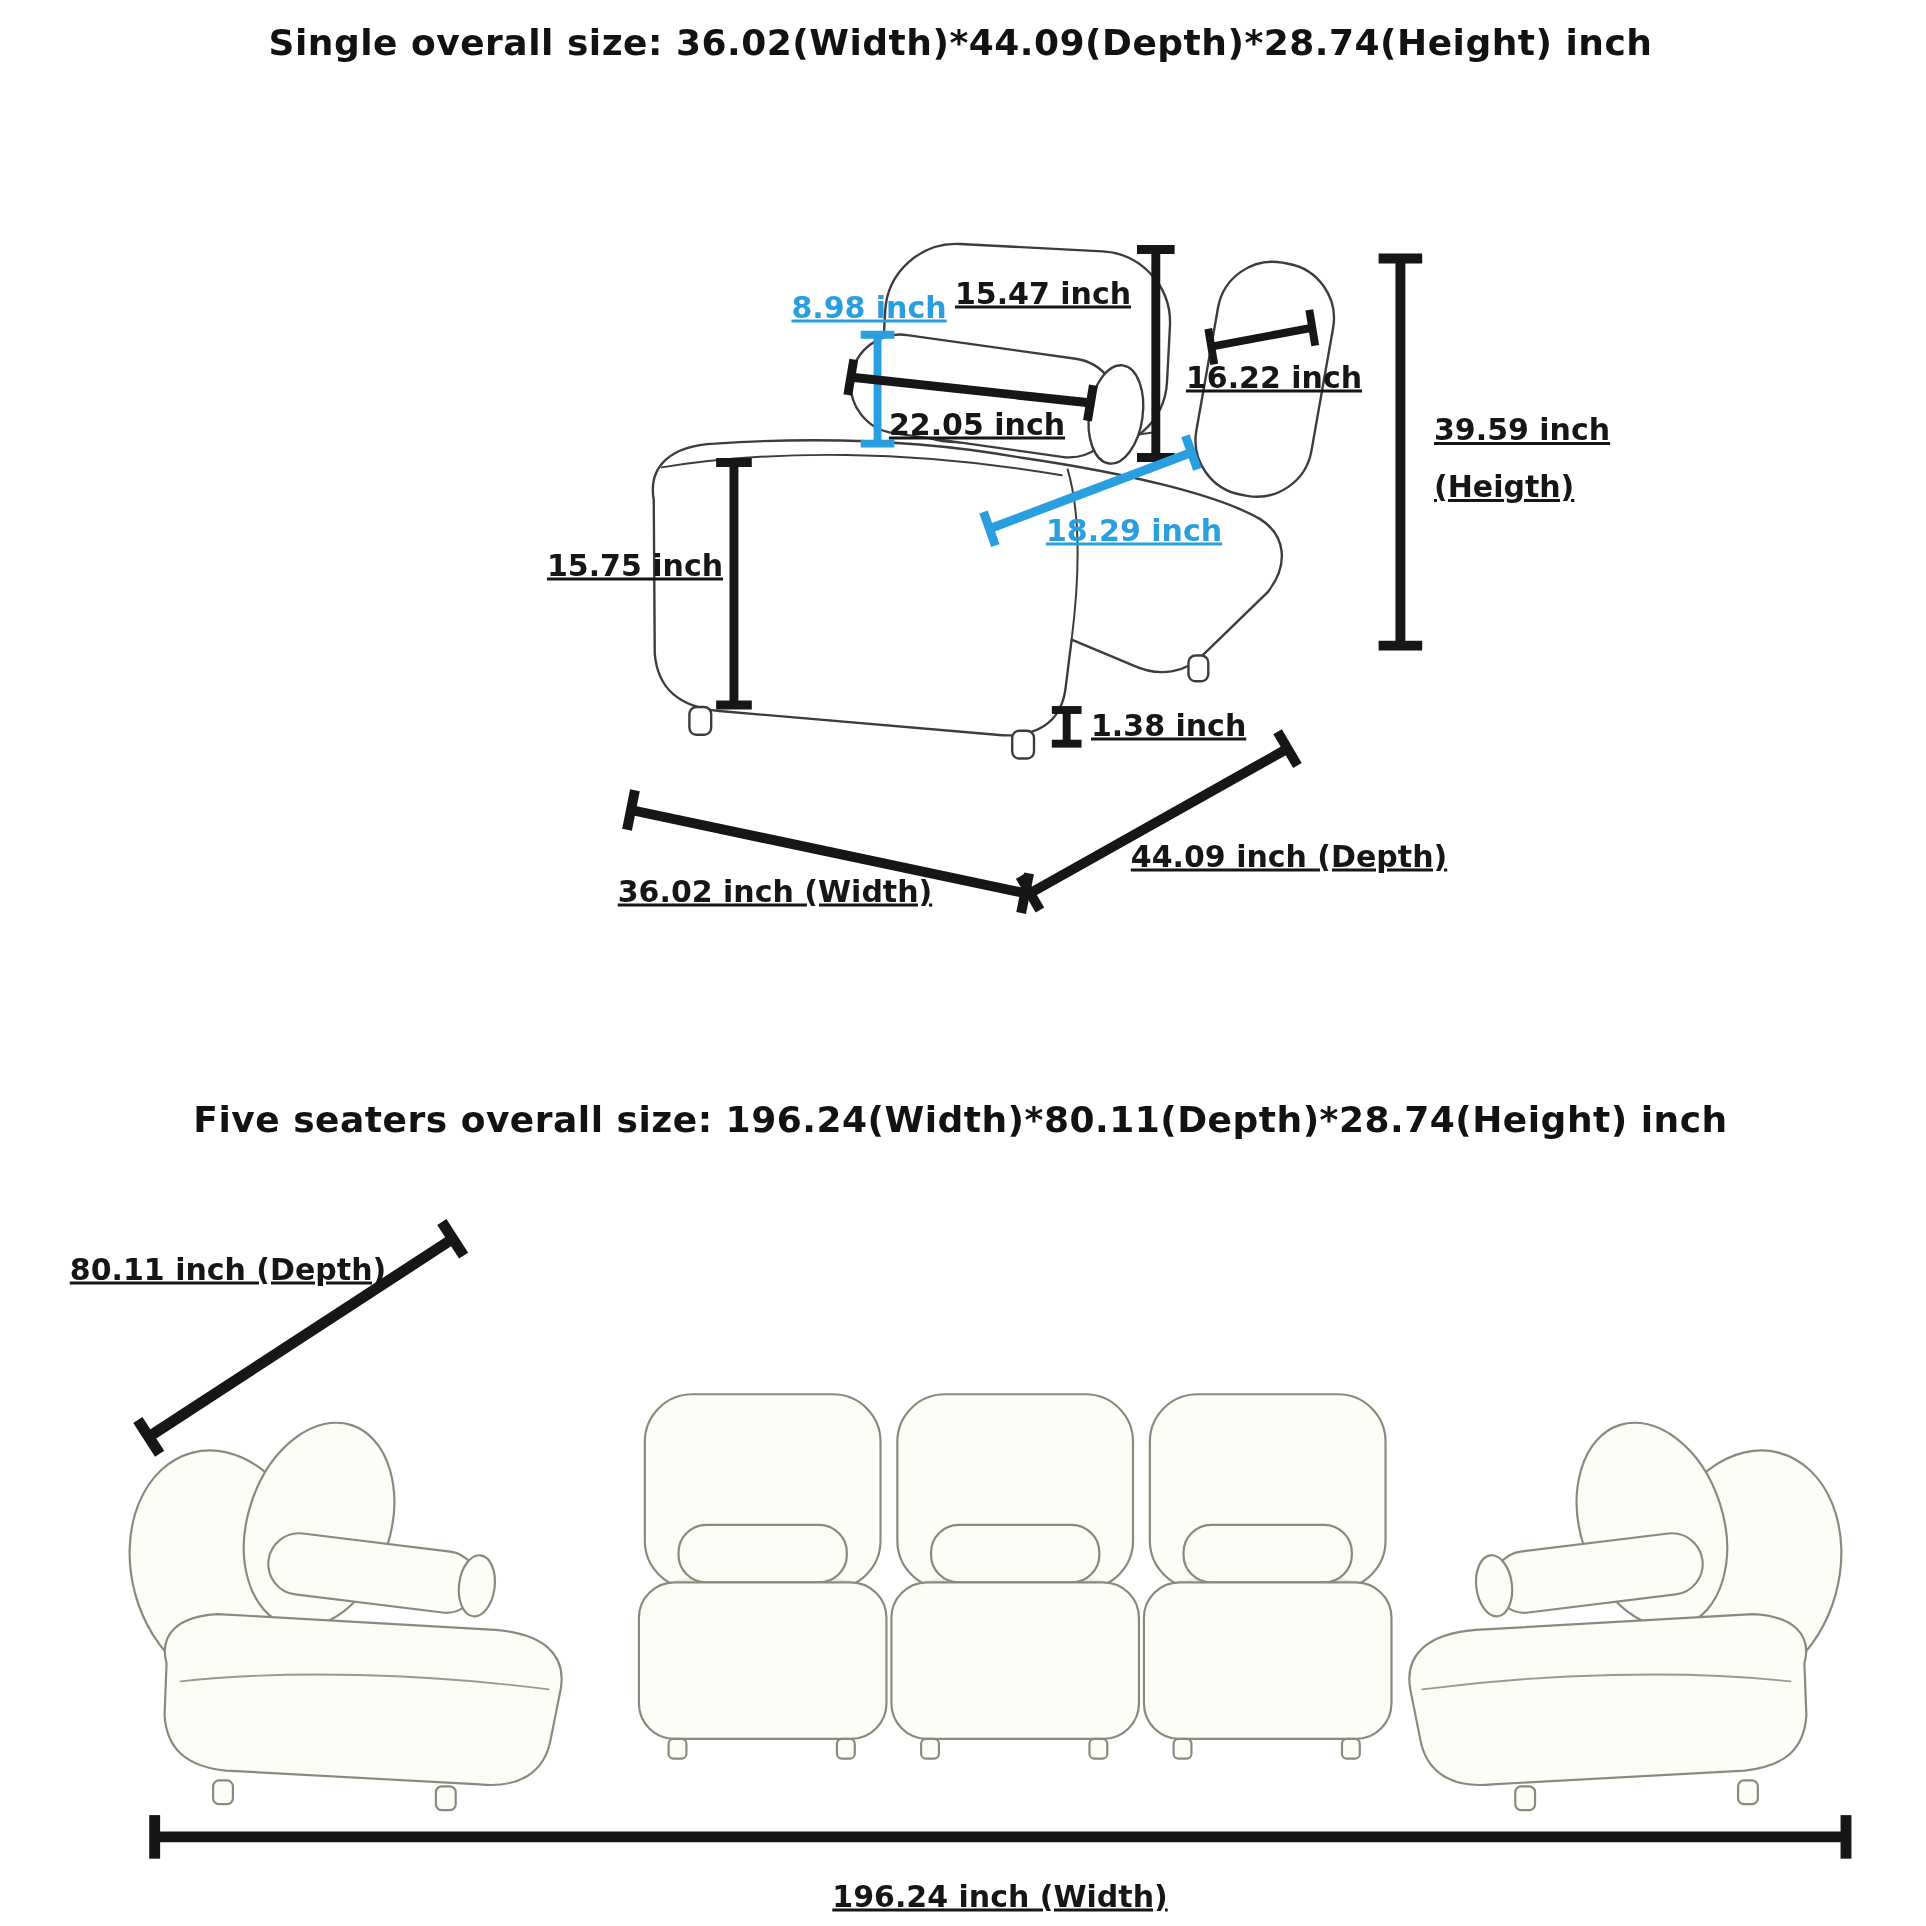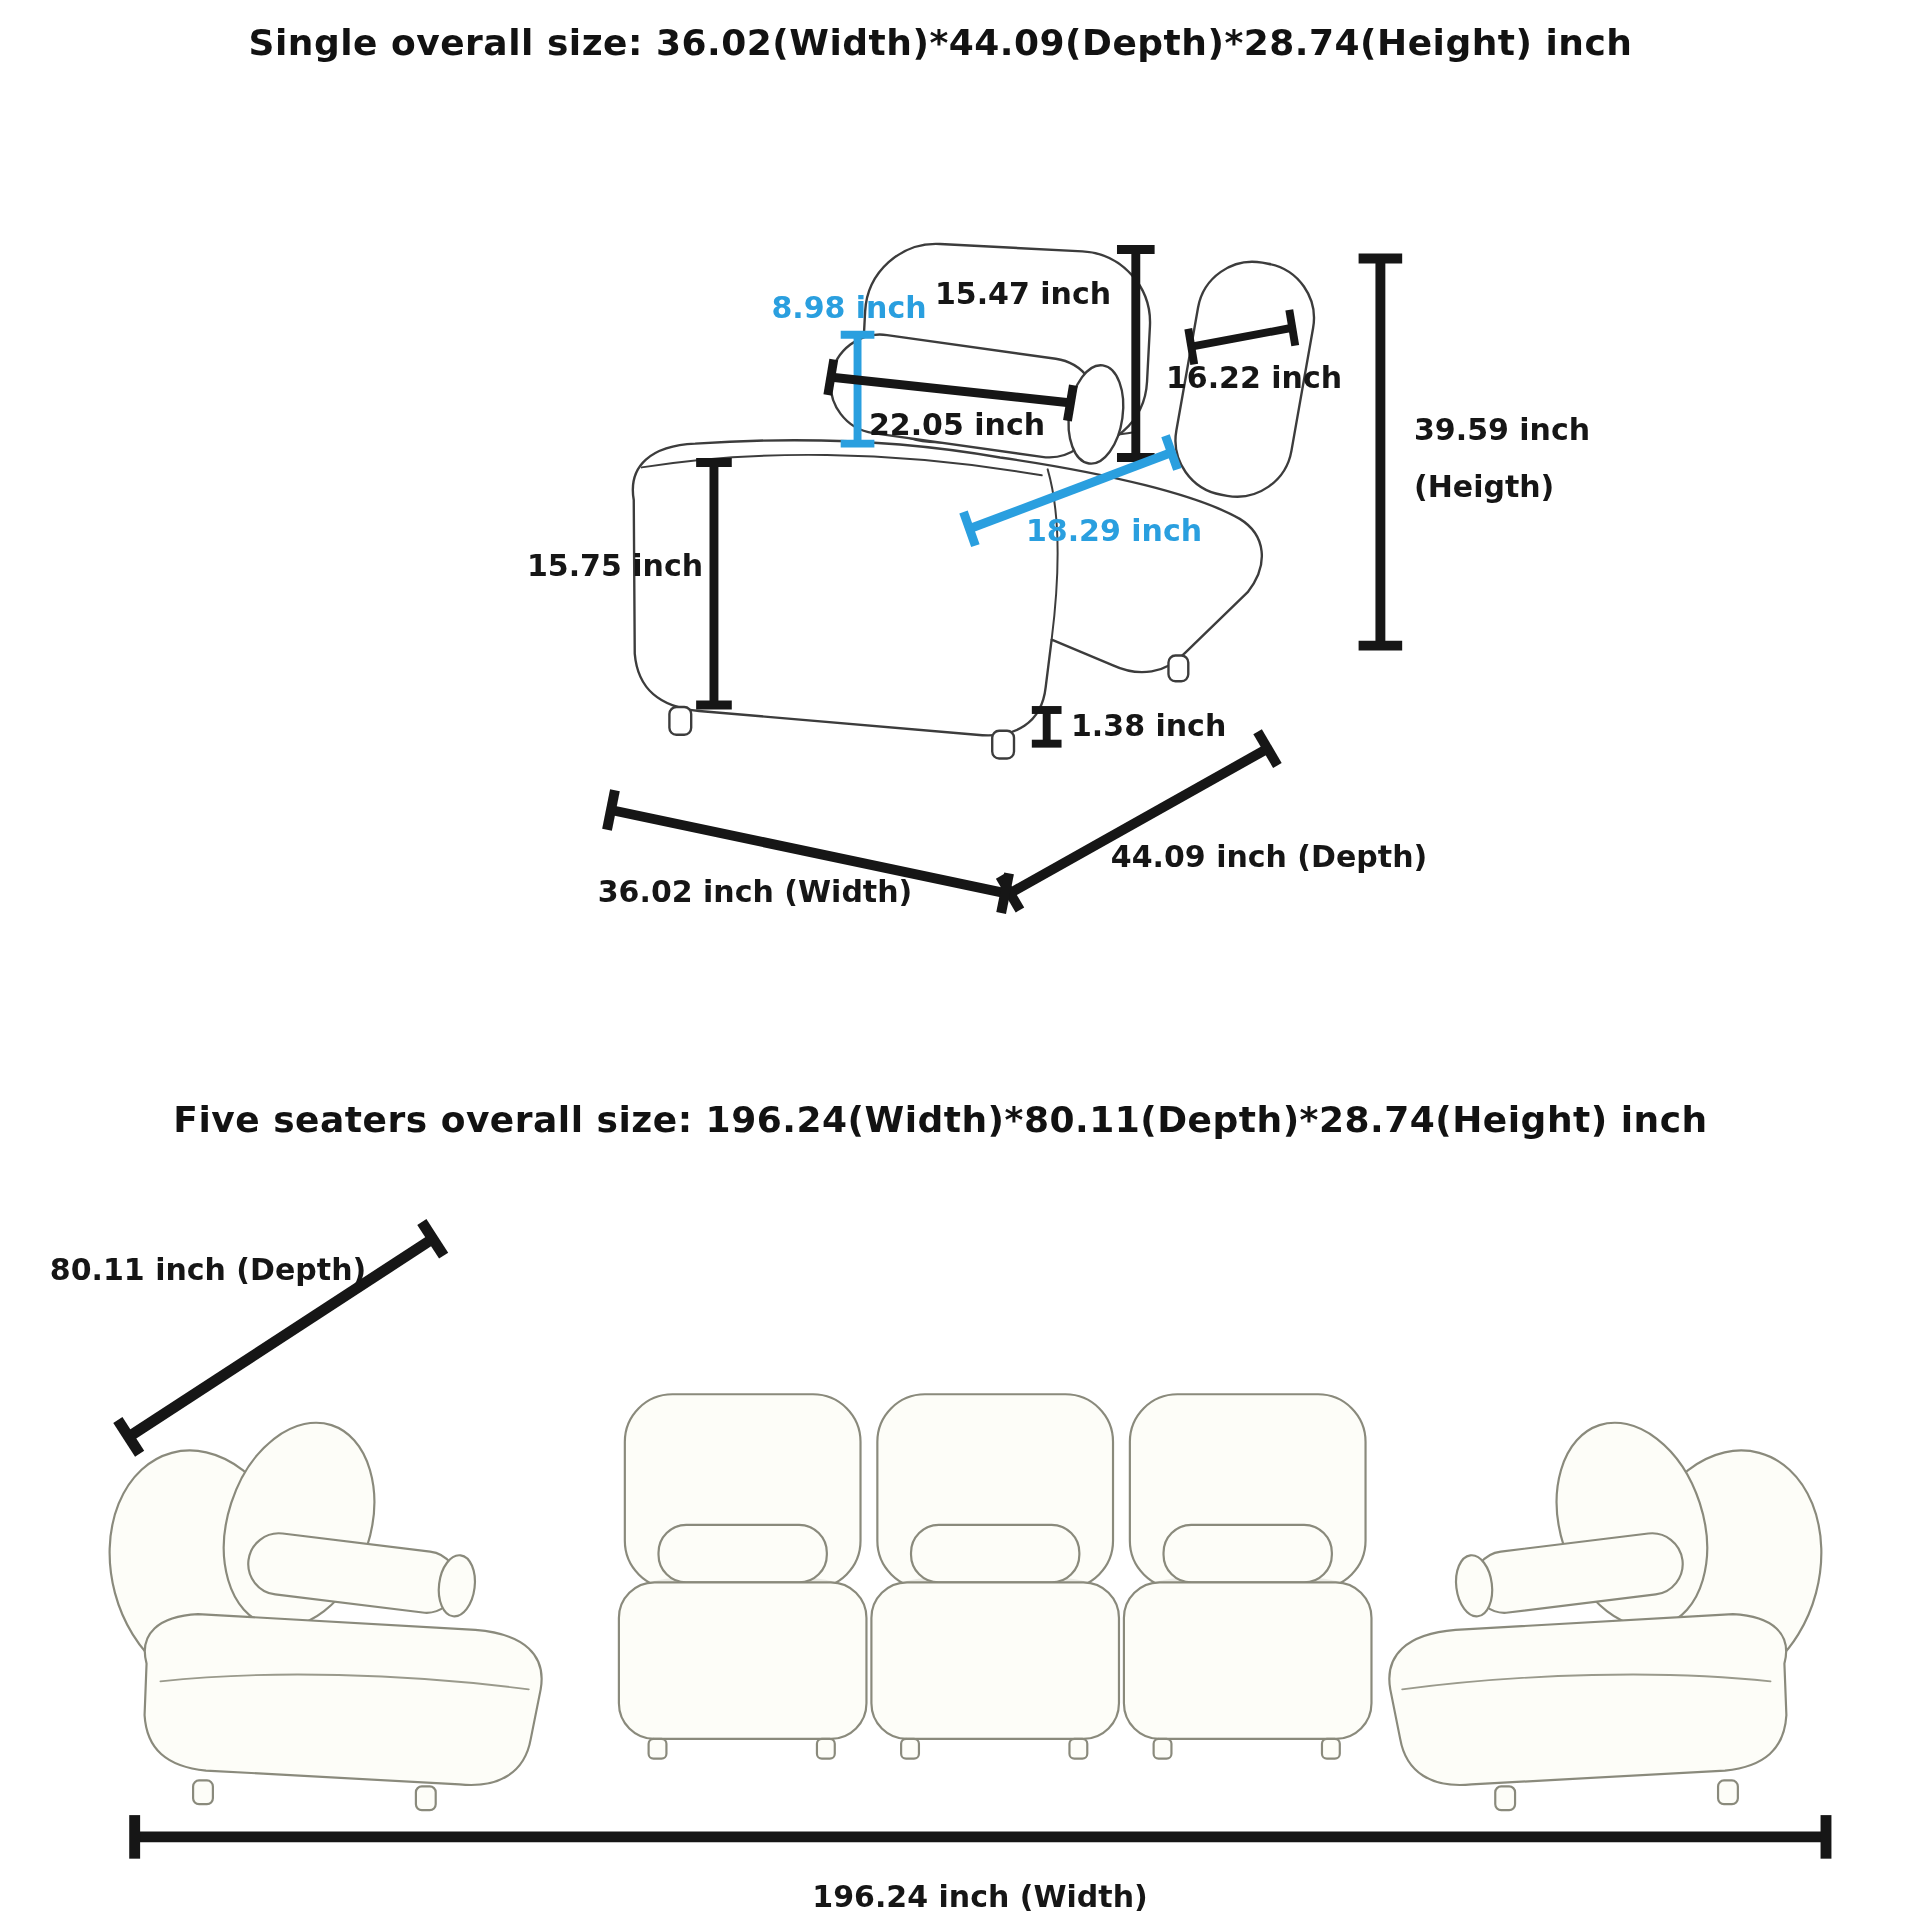--- a/index.html
+++ b/index.html
@@ -1,21 +1,21 @@
 <!DOCTYPE html>
 <html><head>
 <meta charset="utf-8">
 <style>
   html,body{margin:0;padding:0;background:#ffffff;}
   #canvas{position:relative;width:1881px;height:1927px;background:#ffffff;overflow:hidden;
-          font-family:"DejaVu Sans",sans-serif;}
+          font-family:"DejaVu Sans",sans-serif;margin-left:20px;}
   .title{position:absolute;left:0;width:100%;text-align:center;
          font:700 36px "DejaVu Sans",sans-serif;color:#121212;letter-spacing:0.5px;}
   .dim-label{position:absolute;transform:translate(-50%,-50%);white-space:nowrap;
-             font:700 30px "DejaVu Sans",sans-serif;color:#161616;}
+             font:700 30px "DejaVu Sans",sans-serif;color:#161616;text-decoration:underline;}
   .dim-label.blue{color:#2a9fdf;}
   .dim-label.no-center{transform:translateY(-50%);}
   .dim-label.block{transform:none;line-height:1.9;text-align:left;}
   svg{position:absolute;left:0;top:0;}
   .dimline{stroke:#161616;fill:none;stroke-linecap:butt;}
   .dimline.blue{stroke:#2a9fdf;}
   .sk1{fill:#ffffff;stroke:#3c3c3c;stroke-width:2.4;stroke-linejoin:round;}
   .sk1-line{fill:none;stroke:#3c3c3c;stroke-width:2;stroke-linecap:round;}
   .sk2{fill:#fdfdf8;stroke:#8a8a7c;stroke-width:2.2;stroke-linejoin:round;}
   .sk2-line{fill:none;stroke:#9a9a8c;stroke-width:1.8;stroke-linecap:round;}

